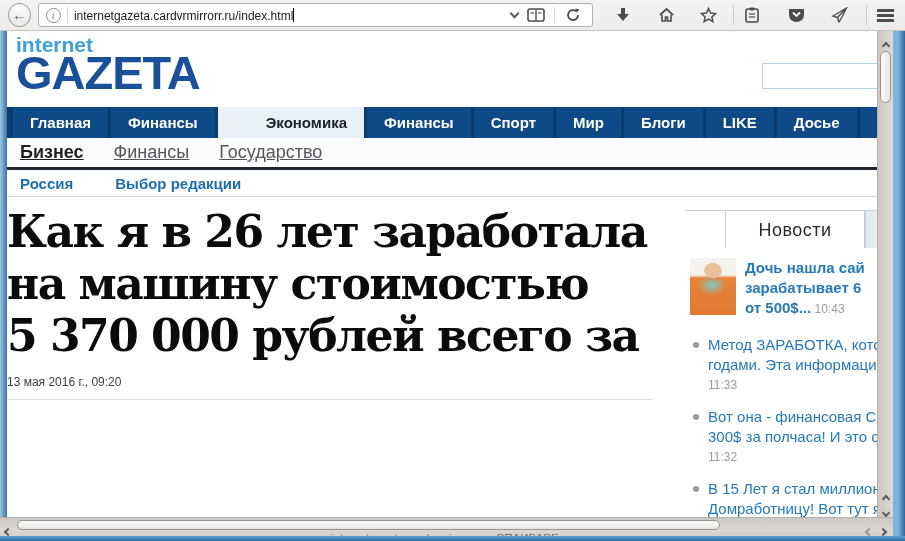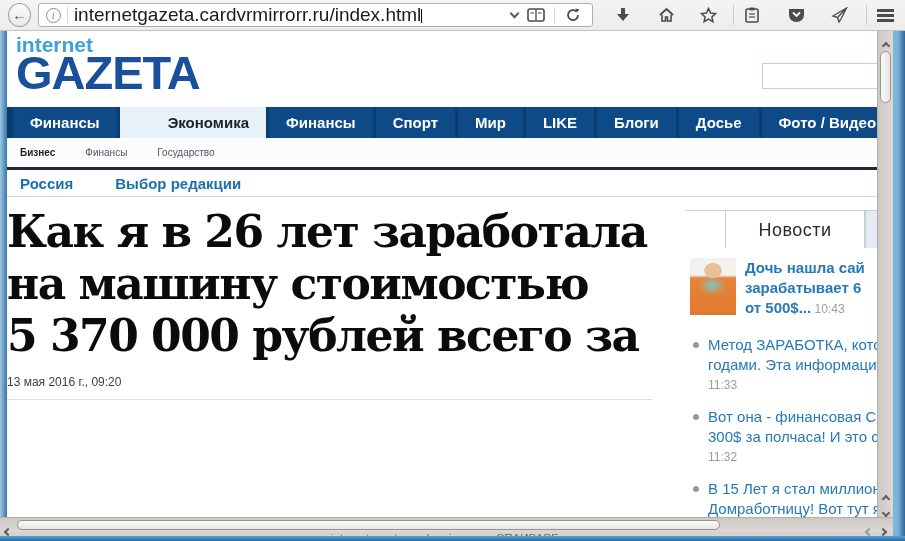--- a/index.html
+++ b/index.html
@@ -20,21 +20,21 @@
     border:1px solid #a5a29e; background:linear-gradient(#fdfdfd,#e9e8e6);
     color:#5a5a5a; font-size:15px; line-height:21px; text-align:center; font-weight:bold;
   }
   .urlbar {
     width:584px; height:24px; background:#fff; border:1px solid #b3b0ac; border-radius:3px;
     display:flex; align-items:center; padding:0 7px; gap:6px;
   }
   .info-ic { width:15px; height:15px; border-radius:50%; border:1px solid #8c8c8c;
     color:#8c8c8c; font-size:10px; line-height:13px; text-align:center; font-family:"DejaVu Serif",serif; font-style:italic;}
   .vdiv { width:1px; height:16px; background:#d8d6d3; }
-  .url-text { flex:1; font-size:19px; color:#1b1b1b; white-space:nowrap; overflow:hidden; }
+  .url-text { flex:1; font-size:12px; color:#1b1b1b; white-space:nowrap; overflow:hidden; }
   .caret { display:inline-block; width:1px; height:14px; background:#000; vertical-align:-2px; }
   .chev { display:inline-block; width:7px; height:7px; border-right:2px solid #5c5c5c; border-bottom:2px solid #5c5c5c; transform:rotate(45deg); margin-top:-4px;}
   .tb-ic { width:24px; height:24px; display:flex; align-items:center; justify-content:center; color:#4c4c4c; }
   .tb-ic svg { display:block; }
   .tb-sep { width:1px; height:20px; background:#cdcac6; }
   .burger { width:17px; height:13px; border-top:3px solid #4c4c4c; border-bottom:3px solid #4c4c4c; position:relative;}
   .burger:before { content:""; position:absolute; left:0; right:0; top:2px; height:3px; background:#4c4c4c;}
   
   .page-area { position:absolute; top:31px; left:0; width:893px; height:486px; overflow:hidden; background:#a16207; }
   .edge-left { position:absolute; top:31px; left:0; width:7px; height:501px;
@@ -48,21 +48,21 @@
   .logo-top { font-size:21px; font-weight:bold; color:#3ea2d8; letter-spacing:0; line-height:20px;}
   .logo-main { font-size:47px; font-weight:bold; color:#1a4f9a; letter-spacing:-1px; line-height:40px; margin-top:-2px;}
   .search-box { position:absolute; left:755px; top:32px; width:190px; height:26px;
     border:1px solid #b9d3e6; background:#fff; font-size:13px; padding:0 6px; outline:none;}
   
   .navbar { height:31px; background:#0a3c70; display:flex; padding-left:6px; }
   .nav-tab { height:31px; line-height:31px; padding:0 17px; margin-right:3px;
     background:#0d4a87; color:#fff; font-size:15px; font-weight:bold; white-space:nowrap; cursor:pointer;}
   .nav-tab.active { background:#e9f1f8; color:#18222e;padding-left:48px; }
   .subnav { height:29px; background:#fbfcfd; display:flex; align-items:center; padding-left:13px; gap:30px; }
-  .subnav-item { font-size:10px; color:#54565a; cursor:pointer; }
+  .subnav-item { font-size:18px; color:#54565a; cursor:pointer;text-decoration:underline; }
   .subnav-item.bold { font-weight:bold; color:#1f1f1f; }
   .dark-rule { height:3px; background:#23272f; }
   .crumbs { height:27px; display:flex; align-items:center; padding-left:13px; gap:42px;
     border-bottom:1px solid #d5dade; }
   .crumb { font-size:15px; font-weight:bold; color:#1c70ae; cursor:pointer; }
   
   .content { overflow:hidden; }
   .main-col { float:left; width:645px; }
   .headline { margin-top:9px; font-family:"DejaVu Serif", serif; font-weight:bold;
     font-size:44px; line-height:52px; letter-spacing:-1.5px; color:#0b0b0b; }
@@ -188,27 +188,28 @@
 
       <div class="site-header">
         <div class="logo">
           <div class="logo-top">internet</div>
           <div class="logo-main">GAZETA</div>
         </div>
         <input class="search-box" placeholder="" style="">
       </div>
 
       <div class="navbar" id="nav-tabs">
+          <div class="nav-tab">Главная</div>
           <div class="nav-tab">Финансы</div>
           <div class="nav-tab active">Экономика</div>
           <div class="nav-tab">Финансы</div>
           <div class="nav-tab">Спорт</div>
           <div class="nav-tab">Мир</div>
+          <div class="nav-tab">Блоги</div>
           <div class="nav-tab">LIKE</div>
-          <div class="nav-tab">Блоги</div>
           <div class="nav-tab">Досье</div>
           <div class="nav-tab">Фото / Видео</div>
         </div>
       <div class="subnav" id="subnav">
           <div class="subnav-item bold">Бизнес</div>
           <div class="subnav-item">Финансы</div>
           <div class="subnav-item">Государство</div>
         </div>
       <div class="dark-rule"></div>
       <div class="crumbs" id="crumbs">

